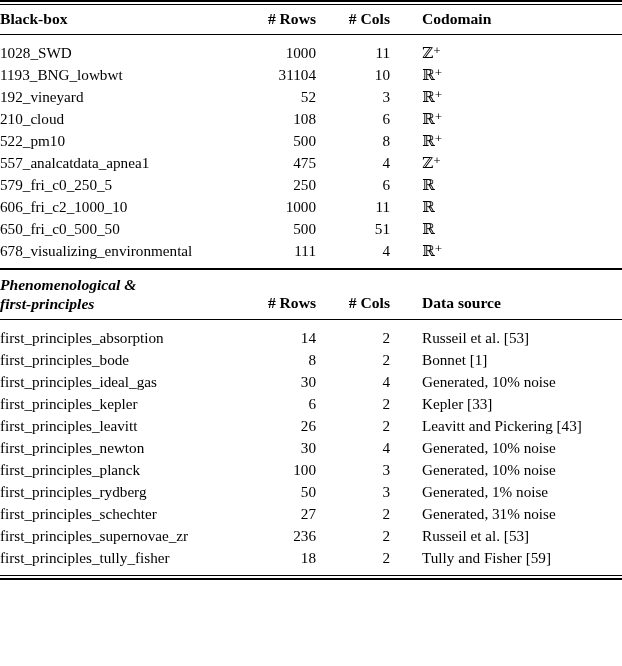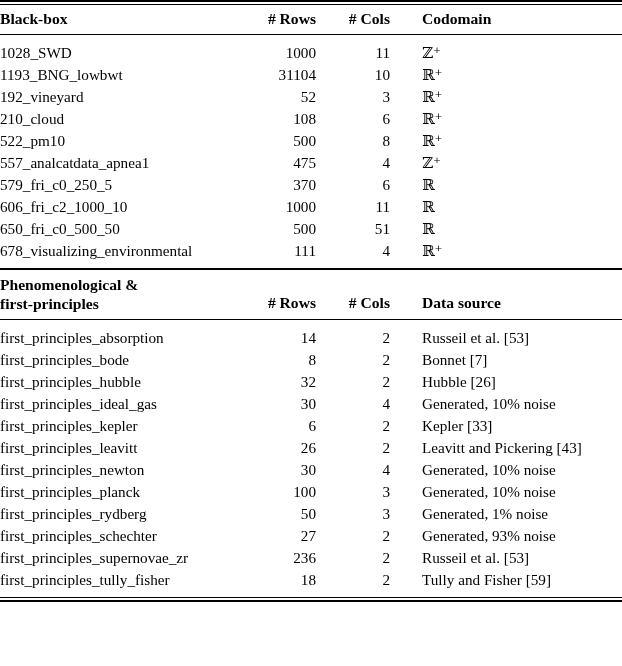--- a/index.html
+++ b/index.html
@@ -80,20 +80,21 @@
   .pad-before-body { height: 7px; }
   .pad-after-body  { height: 6px; }
 
   .codomain {
     font-family: "DejaVu Serif", "Liberation Serif", serif;
     font-size: 14.4px;
   }
 
   .hdr2 th.h-name {
     line-height: 19px;
+    font-style: italic;
   }
   .hdr2 th.h-rows,
   .hdr2 th.h-cols,
   .hdr2 th.h-last {
     vertical-align: bottom;
     padding-bottom: 7px;
   }
 </style>
 </head>
 <body>
@@ -163,21 +164,21 @@
           <td class="d-last codomain">ℝ⁺</td>
         </tr>
         <tr>
           <td class="d-name">557_analcatdata_apnea1</td>
           <td class="d-rows">475</td>
           <td class="d-cols">4</td>
           <td class="d-last codomain">ℤ⁺</td>
         </tr>
         <tr>
           <td class="d-name">579_fri_c0_250_5</td>
-          <td class="d-rows">370</td>
+          <td class="d-rows">250</td>
           <td class="d-cols">6</td>
           <td class="d-last codomain">ℝ</td>
         </tr>
         <tr>
           <td class="d-name">606_fri_c2_1000_10</td>
           <td class="d-rows">1000</td>
           <td class="d-cols">11</td>
           <td class="d-last codomain">ℝ</td>
         </tr>
         <tr>
@@ -232,27 +233,21 @@
         <tr>
           <td class="d-name">first_principles_absorption</td>
           <td class="d-rows">14</td>
           <td class="d-cols">2</td>
           <td class="d-last">Russeil et al. [53]</td>
         </tr>
         <tr>
           <td class="d-name">first_principles_bode</td>
           <td class="d-rows">8</td>
           <td class="d-cols">2</td>
-          <td class="d-last">Bonnet [7]</td>
-        </tr>
-        <tr>
-          <td class="d-name">first_principles_hubble</td>
-          <td class="d-rows">32</td>
-          <td class="d-cols">2</td>
-          <td class="d-last">Hubble [26]</td>
+          <td class="d-last">Bonnet [1]</td>
         </tr>
         <tr>
           <td class="d-name">first_principles_ideal_gas</td>
           <td class="d-rows">30</td>
           <td class="d-cols">4</td>
           <td class="d-last">Generated, 10% noise</td>
         </tr>
         <tr>
           <td class="d-name">first_principles_kepler</td>
           <td class="d-rows">6</td>
@@ -280,21 +275,21 @@
         <tr>
           <td class="d-name">first_principles_rydberg</td>
           <td class="d-rows">50</td>
           <td class="d-cols">3</td>
           <td class="d-last">Generated, 1% noise</td>
         </tr>
         <tr>
           <td class="d-name">first_principles_schechter</td>
           <td class="d-rows">27</td>
           <td class="d-cols">2</td>
-          <td class="d-last">Generated, 93% noise</td>
+          <td class="d-last">Generated, 31% noise</td>
         </tr>
         <tr>
           <td class="d-name">first_principles_supernovae_zr</td>
           <td class="d-rows">236</td>
           <td class="d-cols">2</td>
           <td class="d-last">Russeil et al. [53]</td>
         </tr>
         <tr>
           <td class="d-name">first_principles_tully_fisher</td>
           <td class="d-rows">18</td>

